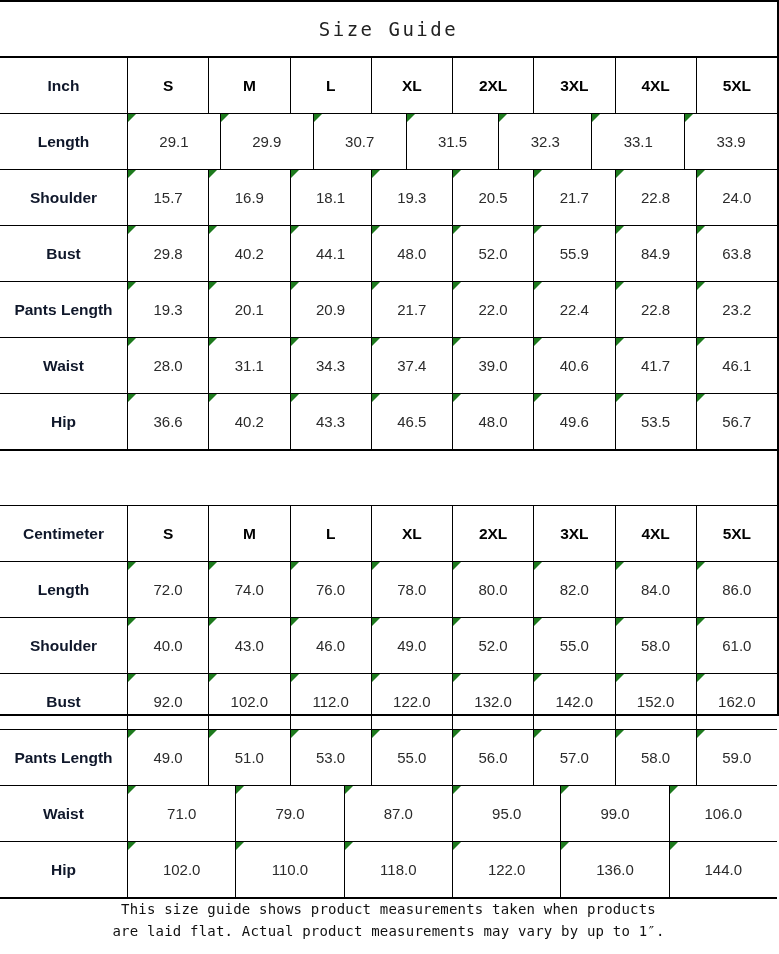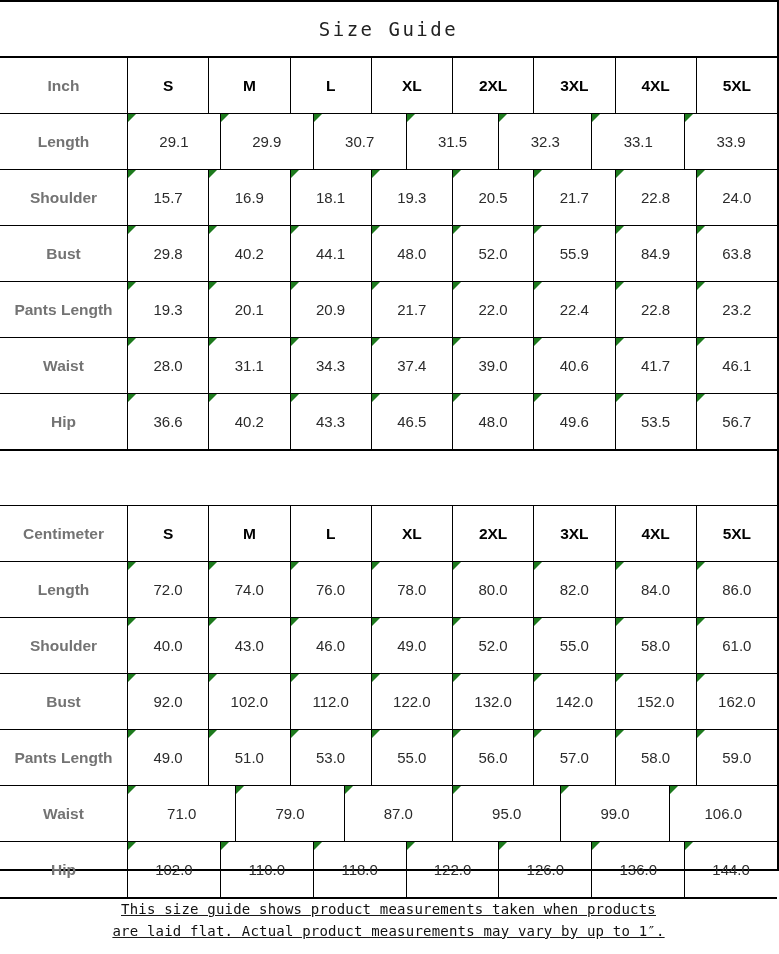--- a/index.html
+++ b/index.html
@@ -10,21 +10,21 @@
   body {
     width: 779px;
     height: 954px;
     font-family: "Liberation Sans", sans-serif;
     color: #1a1a1a;
     overflow: hidden;
   }
 
   .sheet {
     width: 779px;
-    height: 871px;
+    height: 716px;
     box-sizing: border-box;
     border-top: 2px solid #000;
     border-bottom: 2px solid #000;
     border-right: 2px solid #000;
     display: flex;
     flex-direction: column;
   }
 
   
   .title-row {
@@ -62,21 +62,21 @@
     border-right: 1.6px solid #000;
     overflow: hidden;
   }
   .cell:last-child { border-right: none; }
 
   .cell-label {
     flex: 0 0 128px;
     width: 128px;
     font-weight: bold;
     font-size: 15.5px;
-    color: #737373;
+    color: #0f172a;
   }
   .cell-size {
     flex: 1 1 0;
     font-size: 15px;
   }
   .cell-size.head {
     font-weight: bold;
     font-size: 15.5px;
     color: #000;
   }
@@ -109,21 +109,20 @@
 
   
   .footer-row {
     flex: 1 1 auto;
     box-sizing: border-box;
     border-top: 1.6px solid #000;
     display: flex;
     align-items: center;
     justify-content: center;
     text-align: center;
-    text-decoration: underline;
   }
   .footer-text {
     font-family: "DejaVu Sans Mono", "Liberation Mono", monospace;
     font-size: 14px;
     line-height: 1.55;
     color: #111;
     padding: 0 14px;
     letter-spacing: 0.2px;
   }
   .footer-line { display: block; white-space: pre; }
@@ -547,24 +546,20 @@
         <div class="cell cell-size val">
           <span class="corner-mark"></span>
           <span>118.0</span>
         </div>
         <div class="cell cell-size val">
           <span class="corner-mark"></span>
           <span>122.0</span>
         </div>
         <div class="cell cell-size val">
           <span class="corner-mark"></span>
-          <span>126.0</span>
-        </div>
-        <div class="cell cell-size val">
-          <span class="corner-mark"></span>
           <span>136.0</span>
         </div>
         <div class="cell cell-size val">
           <span class="corner-mark"></span>
           <span>144.0</span>
         </div>
       </div>
     </div>
 
   <div class="footer-row">

